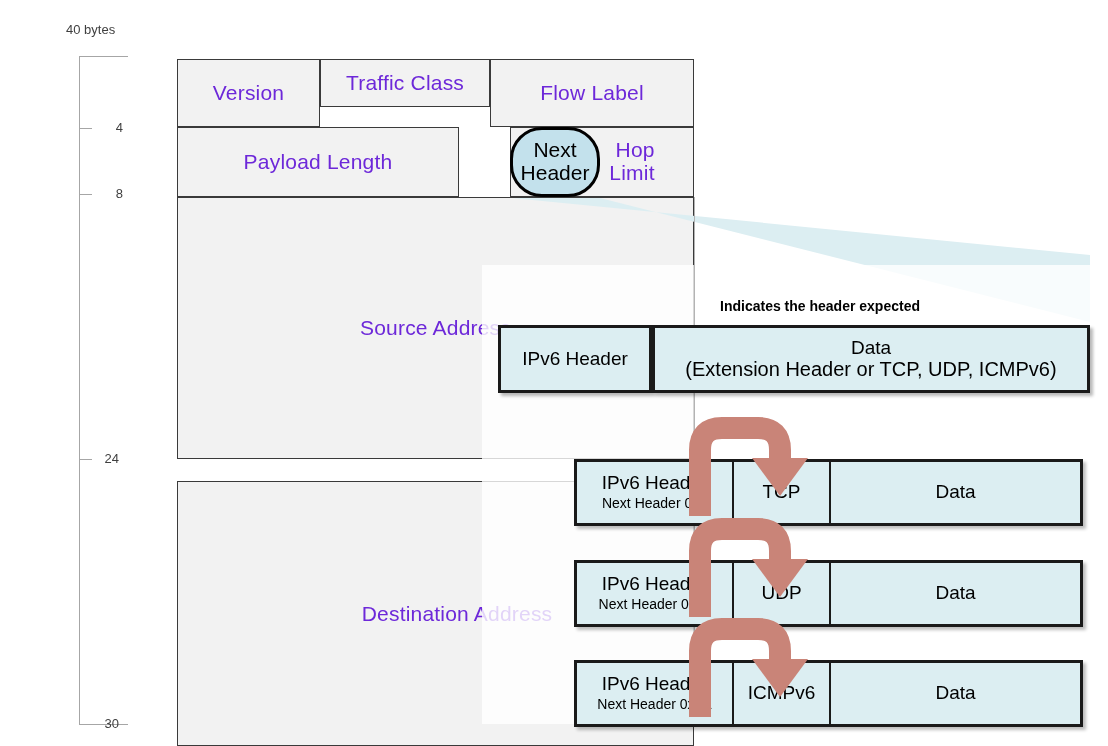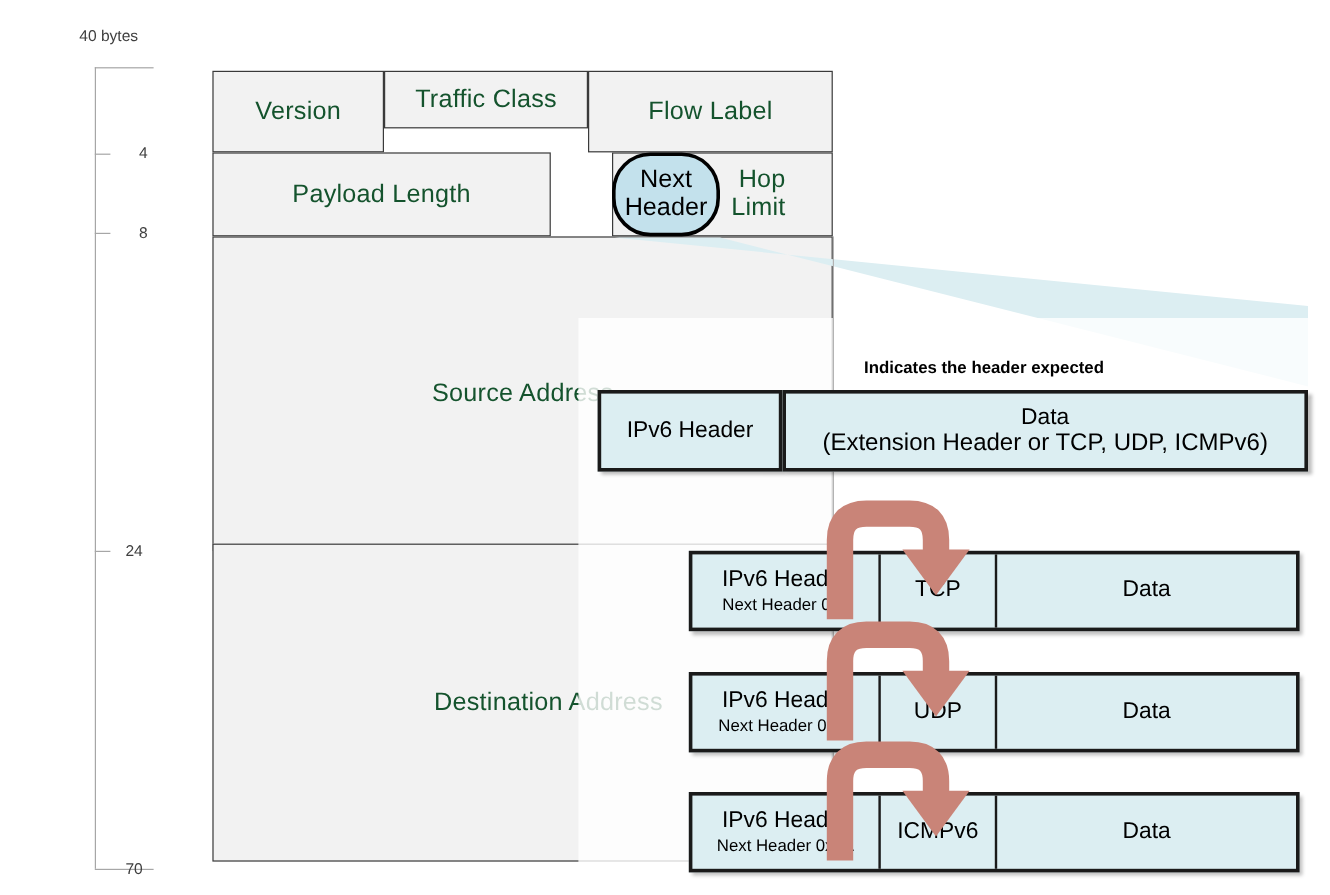--- a/index.html
+++ b/index.html
@@ -30,21 +30,21 @@
     text-align:right;width:30px;
   }
 
   
   .hdr-cell{
     position:absolute;
     background:#f2f2f2;
     border:1px solid #3a3a3a;
     box-sizing:border-box;
     display:flex;align-items:center;justify-content:center;
-    color:#14532d;
+    color:#6d28d9;
     font-size:21px;
     letter-spacing:.2px;
   }
   .hdr-cell.big{font-size:21px;}
 
   
   .fade-panel{
     position:absolute;
     background:rgba(255,255,255,0.80);
   }
@@ -121,40 +121,40 @@
 
   <div class="tick" style="left:79px;top:128px;width:13px;"></div>
   <div class="tick-label" style="left:93px;top:120px;">4</div>
 
   <div class="tick" style="left:79px;top:194px;width:13px;"></div>
   <div class="tick-label" style="left:93px;top:186px;">8</div>
 
   <div class="tick" style="left:79px;top:459px;width:13px;"></div>
   <div class="tick-label" style="left:89px;top:451px;">24</div>
 
-  <div class="tick-label" style="left:89px;top:716px;">70</div>
+  <div class="tick-label" style="left:89px;top:716px;">30</div>
 
   <div class="hdr-cell" style="left:177px;top:59px;width:143px;height:68px;">Version</div>
 
   <div class="hdr-cell" style="left:320px;top:59px;width:170px;height:48px;">Traffic Class</div>
 
   <div class="hdr-cell" style="left:490px;top:59px;width:204px;height:68px;">Flow Label</div>
 
   <div class="hdr-cell" style="left:177px;top:127px;width:282px;height:70px;">Payload Length</div>
 
   <div class="hdr-cell" style="left:510px;top:127px;width:184px;height:70px;">
     <div style="display:flex;flex-direction:column;align-items:flex-end;line-height:1.08;margin-left:60px;">
       <span>Hop</span>
       <span>Limit</span>
     </div>
   </div>
 
   <div class="hdr-cell big" style="left:177px;top:197px;width:517px;height:262px;">Source Address</div>
 
-  <div class="hdr-cell big" style="left:177px;top:453px;width:517px;height:265px;padding-left:43px;">Destination Address</div>
+  <div class="hdr-cell big" style="left:177px;top:481px;width:517px;height:265px;padding-left:43px;">Destination Address</div>
 
   <svg class="cone">
     <polygon points="512,198 600,198 1090,322 1090,255" fill="#dceef2"></polygon>
   </svg>
 
   <div class="fade-panel" style="left:482px;top:265px;width:626px;height:459px;"></div>
 
   <div class="vline" style="left:694px;top:197px;height:527px;"></div>
 
   <div class="nh-box" style="left:510px;top:127px;width:90px;height:70px;border-radius:32px;">

